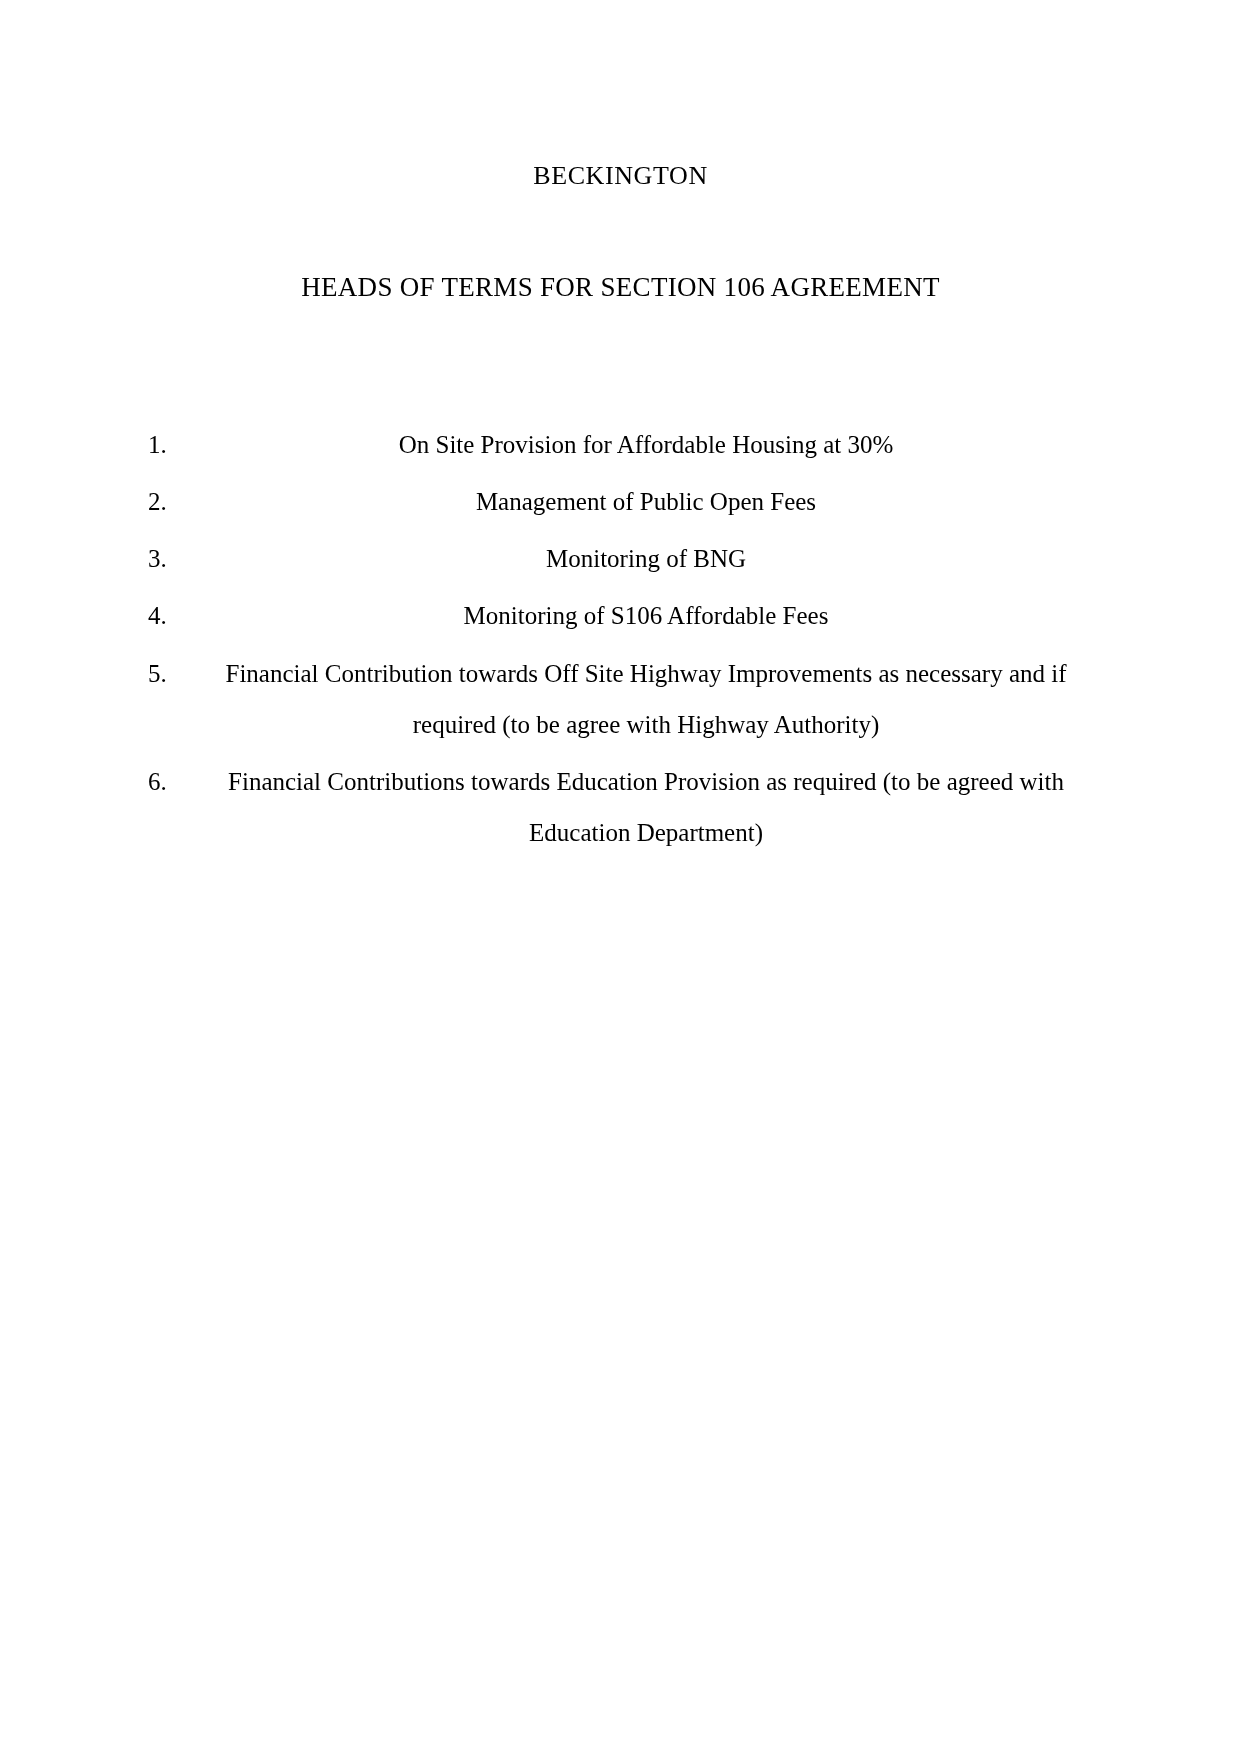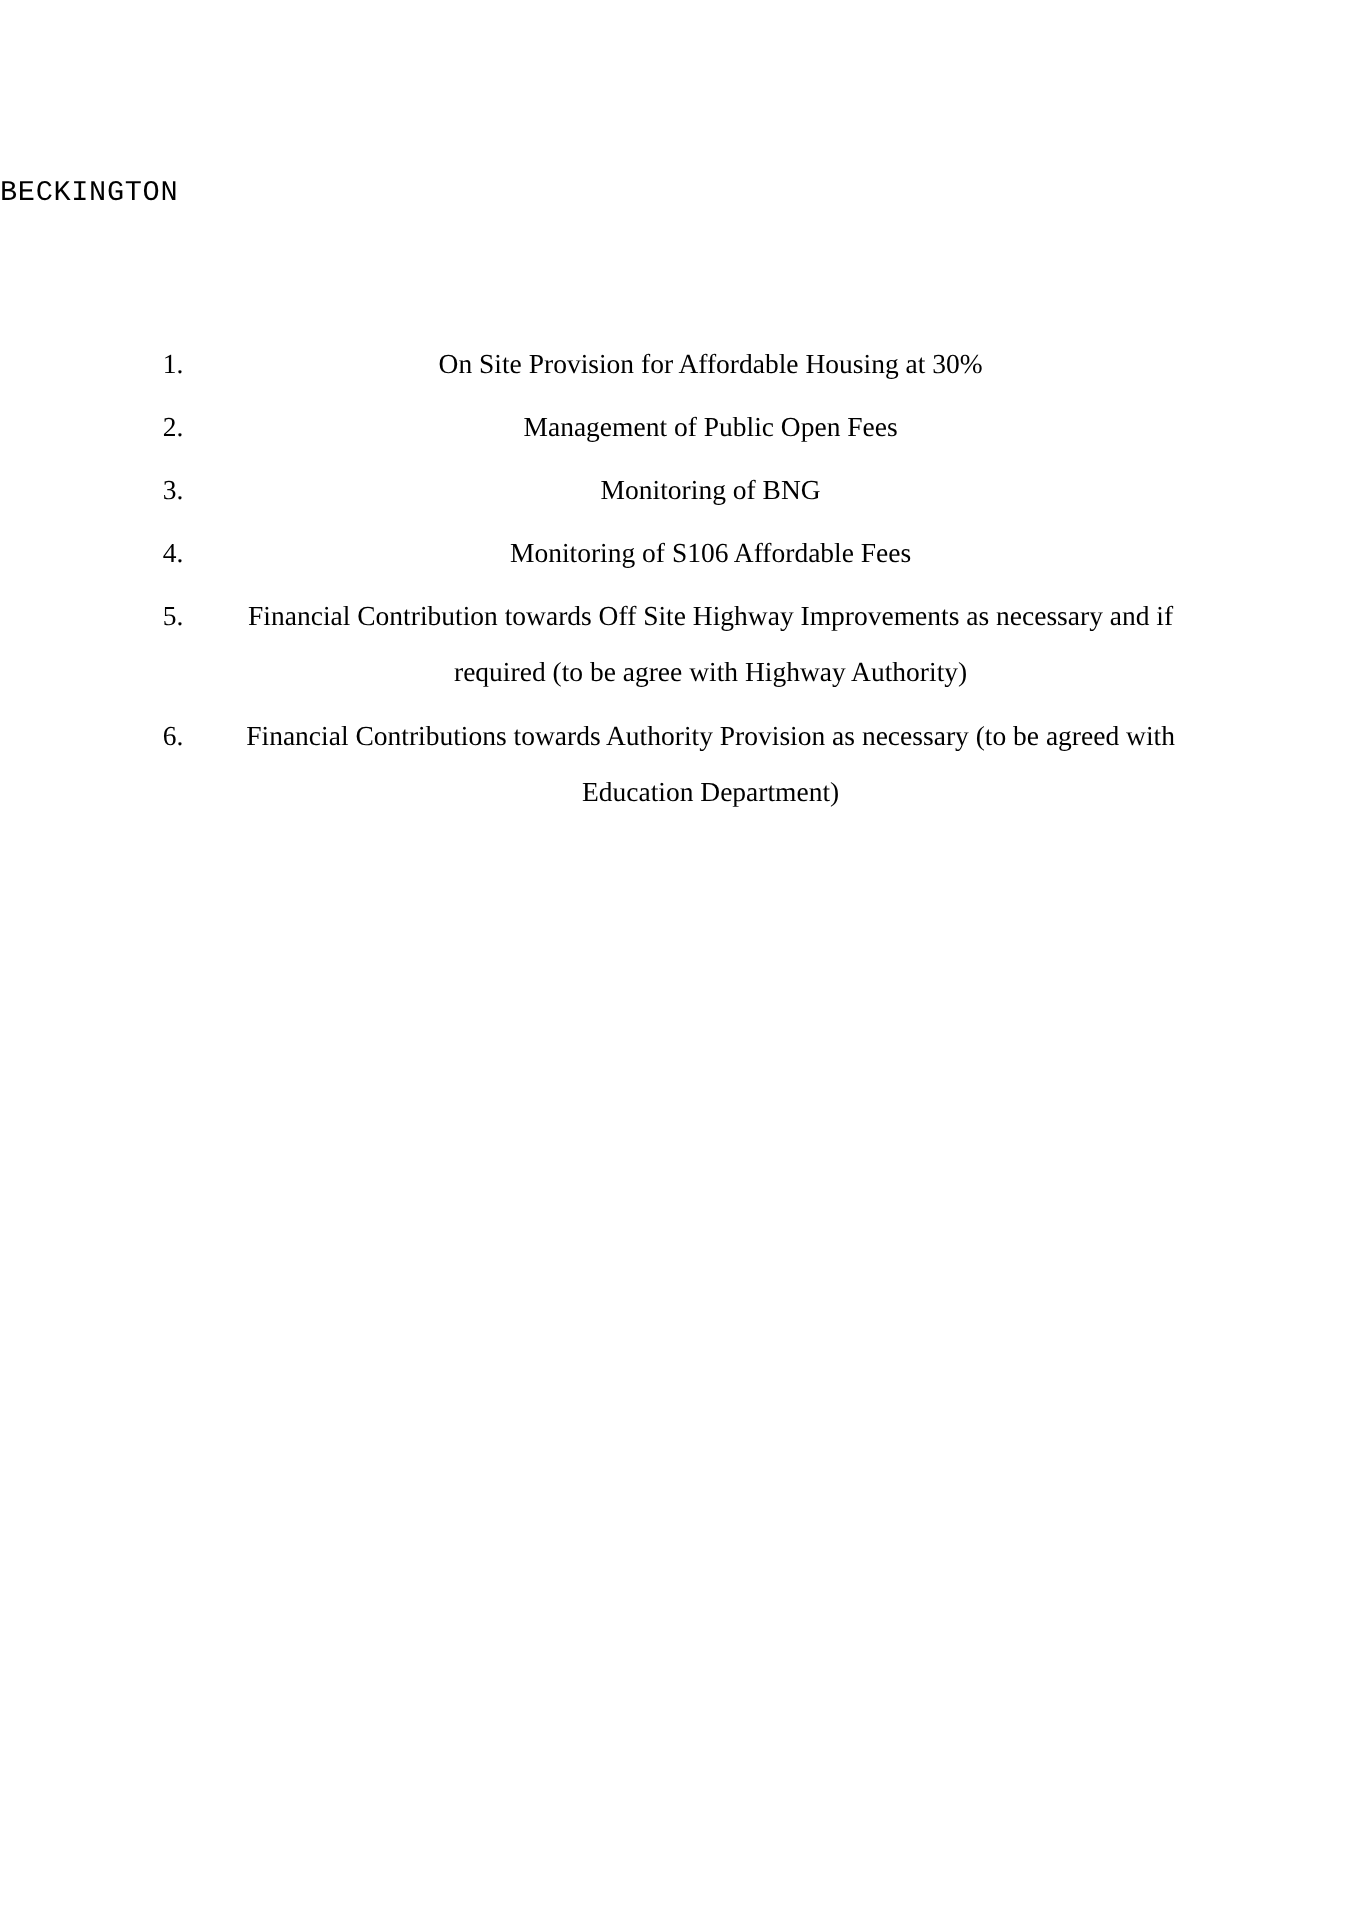--- a/index.html
+++ b/index.html
@@ -17,26 +17,25 @@
   }
   .page {
     width: 1241px;
     height: 1754px;
     box-sizing: border-box;
     padding: 0;
     position: relative;
     background: #ffffff;
   }
   .doc-title {
-    text-align: left;
+    text-align: center;
     font-size: 26px;
     letter-spacing: 0.6px;
     margin-top: 160px;
     line-height: 1.2;
-    font-family: Liberation Mono, monospace;
   }
   .doc-subtitle {
     text-align: center;
     font-size: 27px;
     letter-spacing: 0.3px;
     margin-top: 80px;
     line-height: 1.2;
   }
   .terms-list {
     margin-top: 115px;
@@ -58,20 +57,21 @@
     text-align: center;
   }
 </style>
 </head>
 <body>
 
 <div class="page">
 
   <div class="doc-title">BECKINGTON</div>
 
+  <div class="doc-subtitle">HEADS OF TERMS FOR SECTION 106 AGREEMENT</div>
 
   <div class="terms-list">
 
     <div class="term-row">
       <span class="term-number">1.</span>
       <span class="term-text">On Site Provision for Affordable Housing at 30%</span>
     </div>
 
     <div class="term-row">
       <span class="term-number">2.</span>
@@ -88,17 +88,17 @@
       <span class="term-text">Monitoring of S106 Affordable Fees</span>
     </div>
 
     <div class="term-row">
       <span class="term-number">5.</span>
       <span class="term-text">Financial Contribution towards Off Site Highway Improvements as necessary and if required (to be agree with Highway Authority)</span>
     </div>
 
     <div class="term-row">
       <span class="term-number">6.</span>
-      <span class="term-text">Financial Contributions towards Authority Provision as necessary (to be agreed with Education Department)</span>
+      <span class="term-text">Financial Contributions towards Education Provision as required (to be agreed with Education Department)</span>
     </div>
 
   </div>
 </div>
 
 </body></html>

